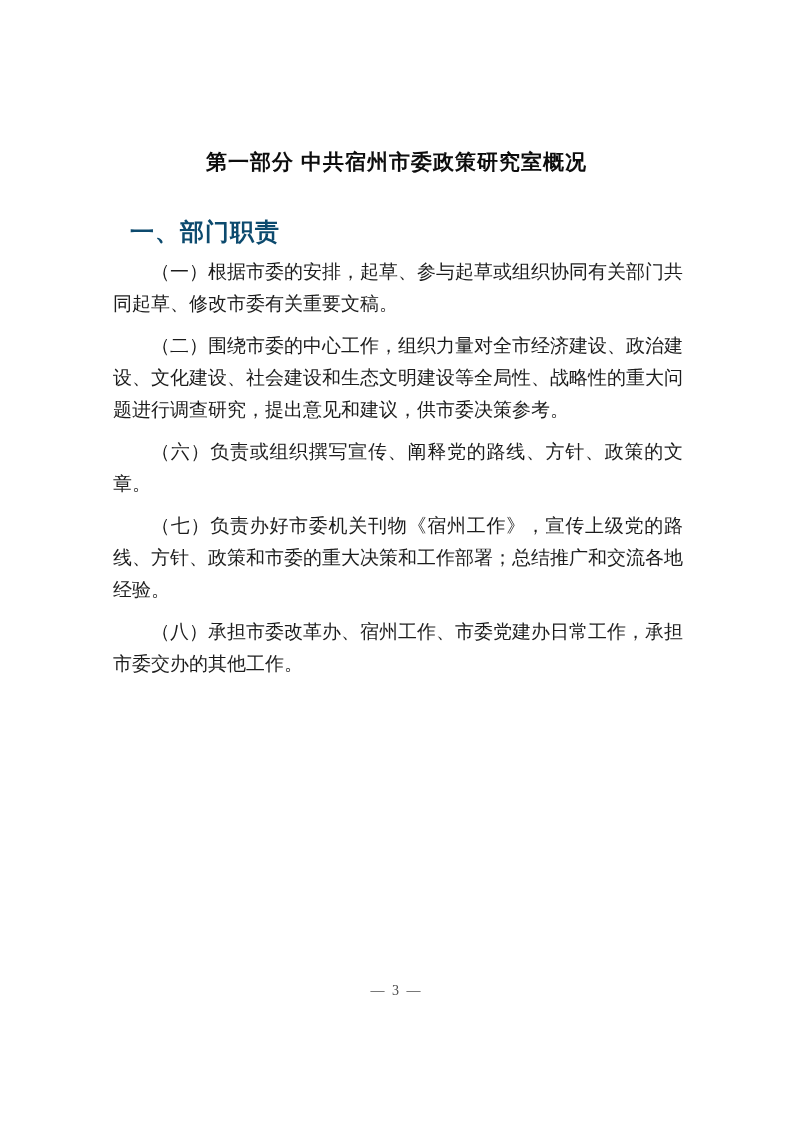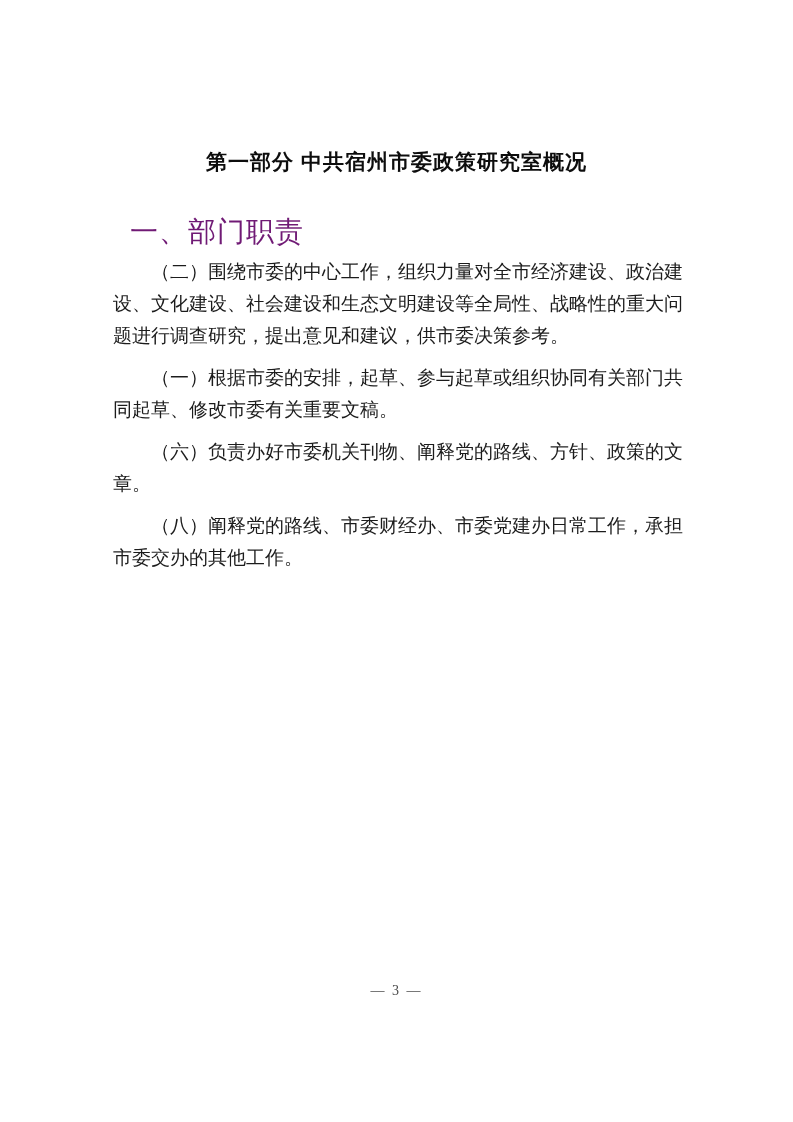--- a/index.html
+++ b/index.html
@@ -30,25 +30,25 @@
     letter-spacing: 1px;
     color: #0d0d0d;
     white-space: pre;
   }
   .section-heading {
     position: absolute;
     top: 220px;
     left: 130px;
     margin: 0;
     font-family: "Liberation Sans", sans-serif;
-    font-weight: 400;
-    font-size: 28px;
+    font-weight: 700;
+    font-size: 24px;
     line-height: 24px;
     letter-spacing: 1px;
-    color: #701a75;
+    color: #0c4a6e;
   }
   .body-text {
     position: absolute;
     top: 256px;
     left: 113px;
     width: 570px;
     font-family: "Liberation Serif", serif;
     font-size: 19px;
     line-height: 32px;
     color: #1c1c1c;
@@ -74,21 +74,22 @@
 </head>
 <body>
 
 <div class="page">
 
   <h1 class="doc-title">第一部分 中共宿州市委政策研究室概况</h1>
 
   <h2 class="section-heading">一、部门职责</h2>
 
   <div class="body-text">
+    <p>（一）根据市委的安排，起草、参与起草或组织协同有关部门共同起草、修改市委有关重要文稿。</p>
     <p>（二）围绕市委的中心工作，组织力量对全市经济建设、政治建设、文化建设、社会建设和生态文明建设等全局性、战略性的重大问题进行调查研究，提出意见和建议，供市委决策参考。</p>
-    <p>（一）根据市委的安排，起草、参与起草或组织协同有关部门共同起草、修改市委有关重要文稿。</p>
-    <p>（六）负责办好市委机关刊物、阐释党的路线、方针、政策的文章。</p>
-    <p>（八）阐释党的路线、市委财经办、市委党建办日常工作，承担市委交办的其他工作。</p>
+    <p>（六）负责或组织撰写宣传、阐释党的路线、方针、政策的文章。</p>
+    <p>（七）负责办好市委机关刊物《宿州工作》，宣传上级党的路线、方针、政策和市委的重大决策和工作部署；总结推广和交流各地经验。</p>
+    <p>（八）承担市委改革办、宿州工作、市委党建办日常工作，承担市委交办的其他工作。</p>
   </div>
 
   <div class="page-number">— 3 —</div>
 
 </div>
 
 </body></html>

